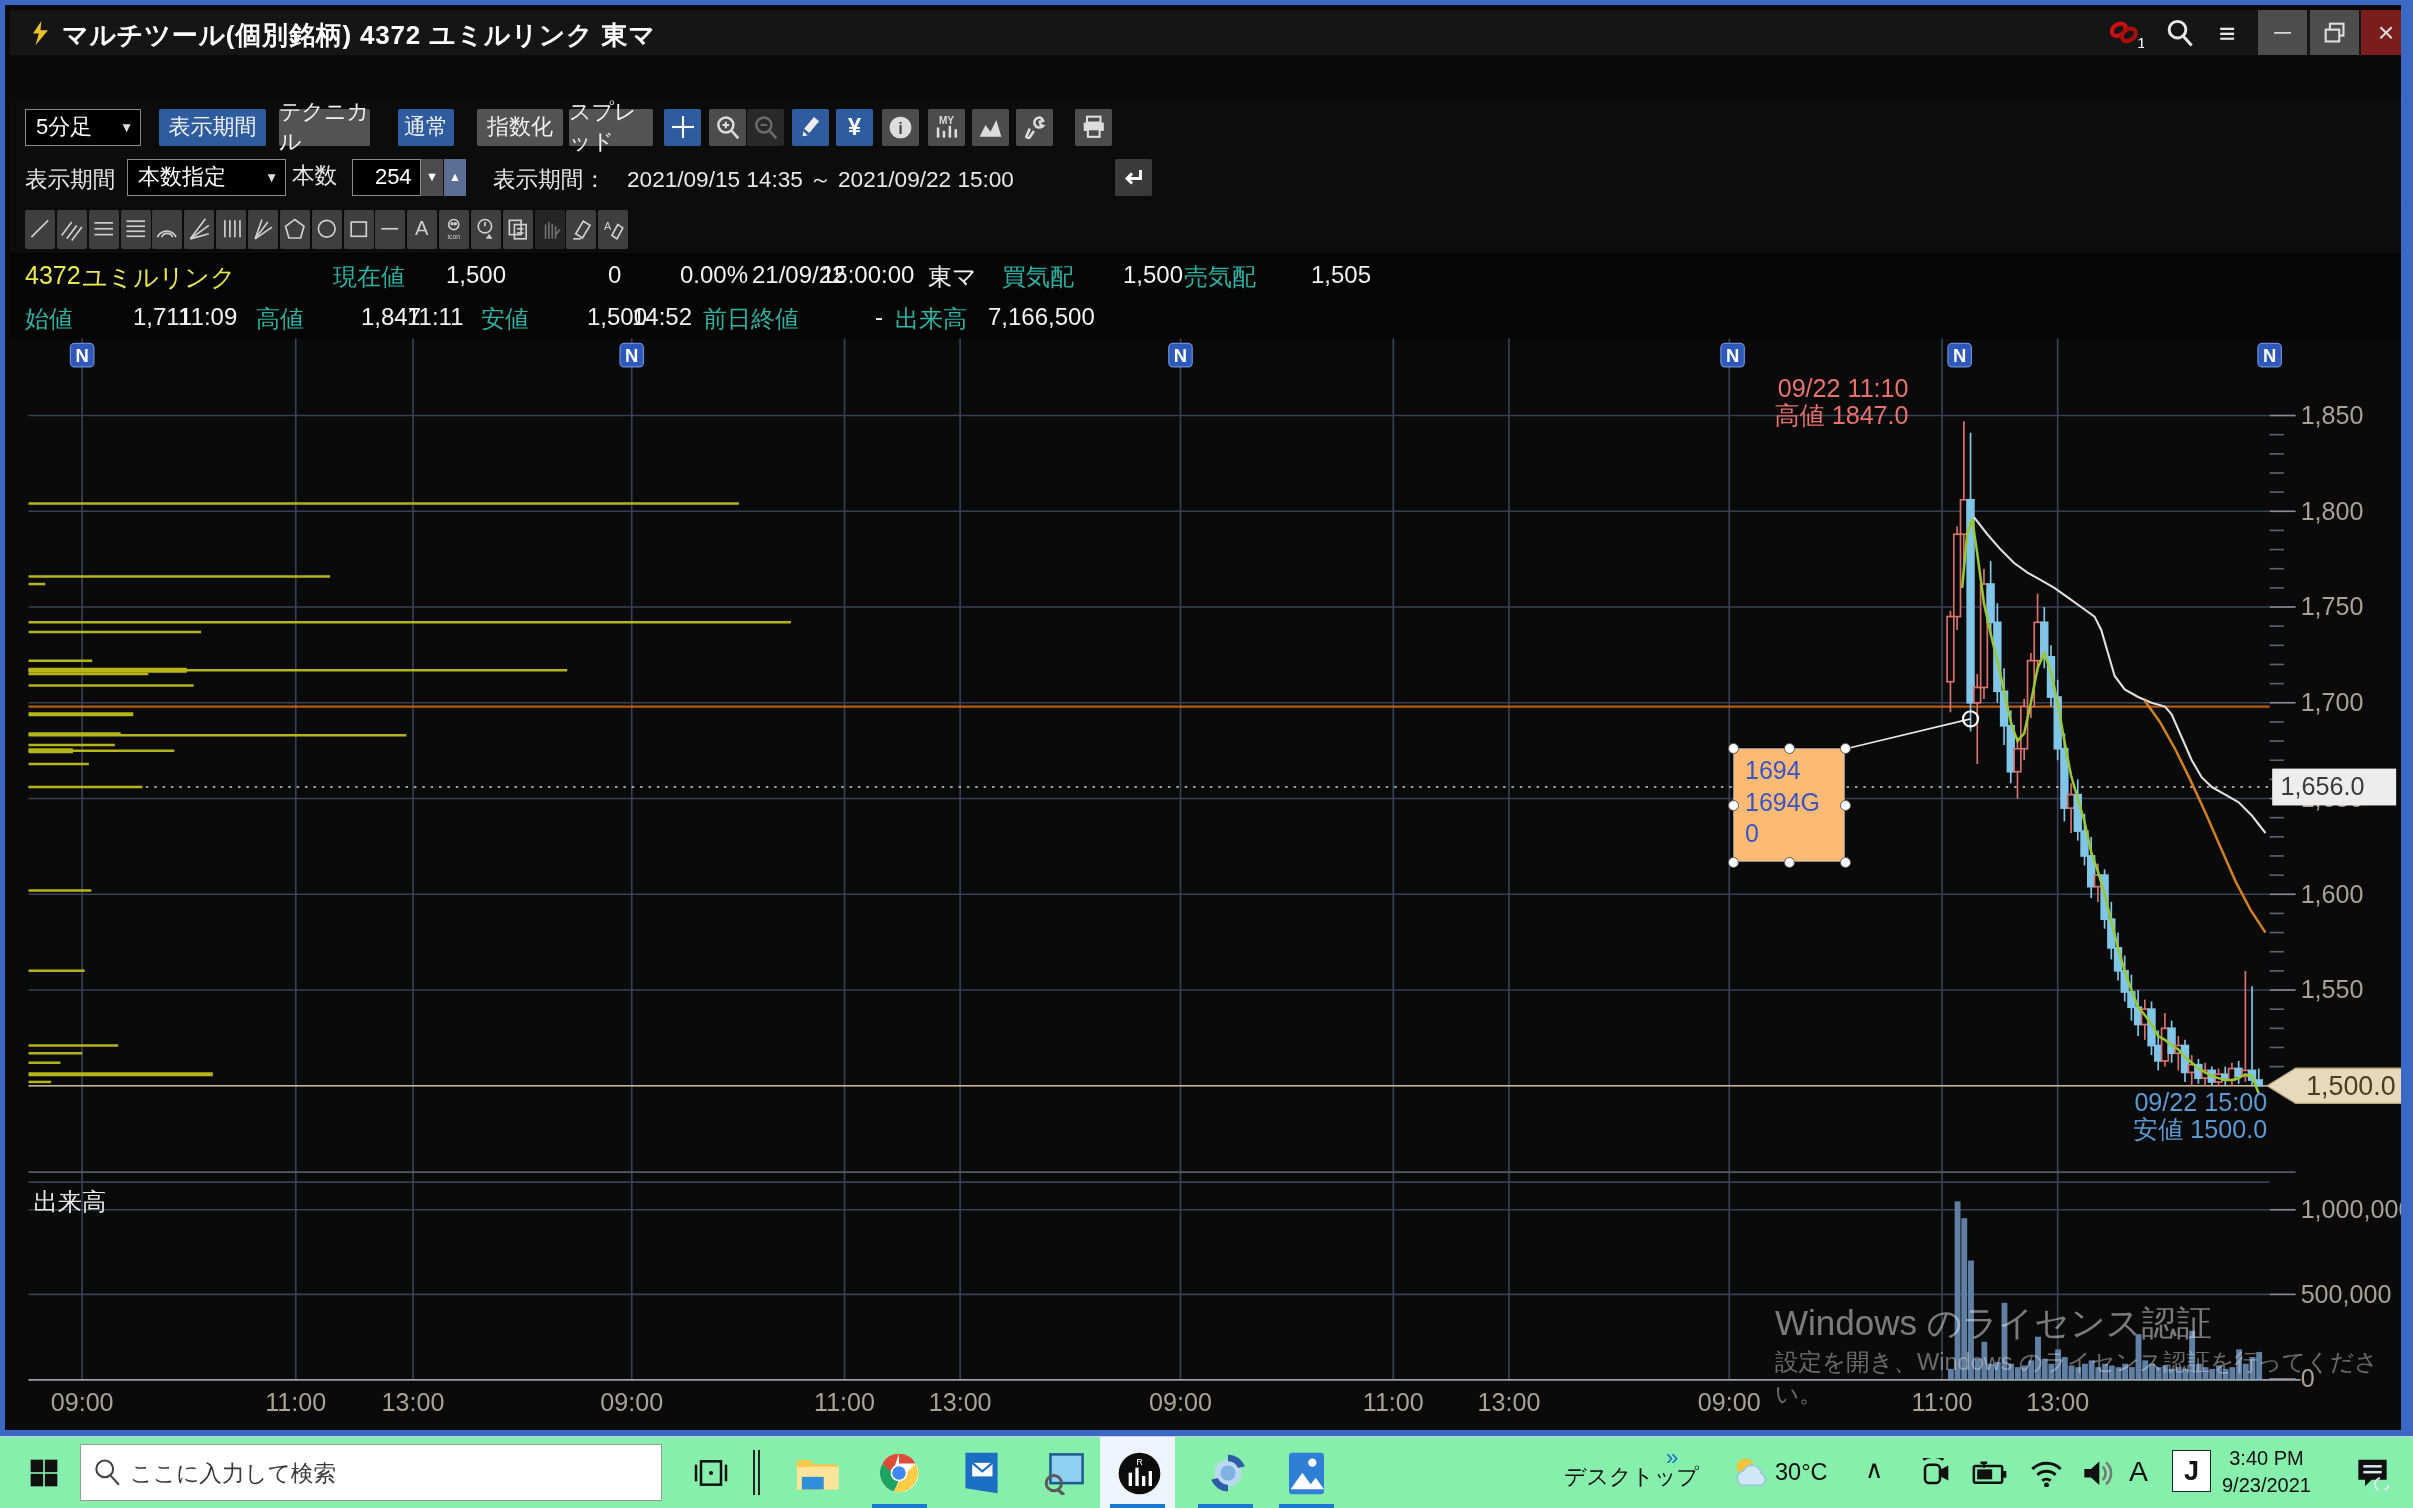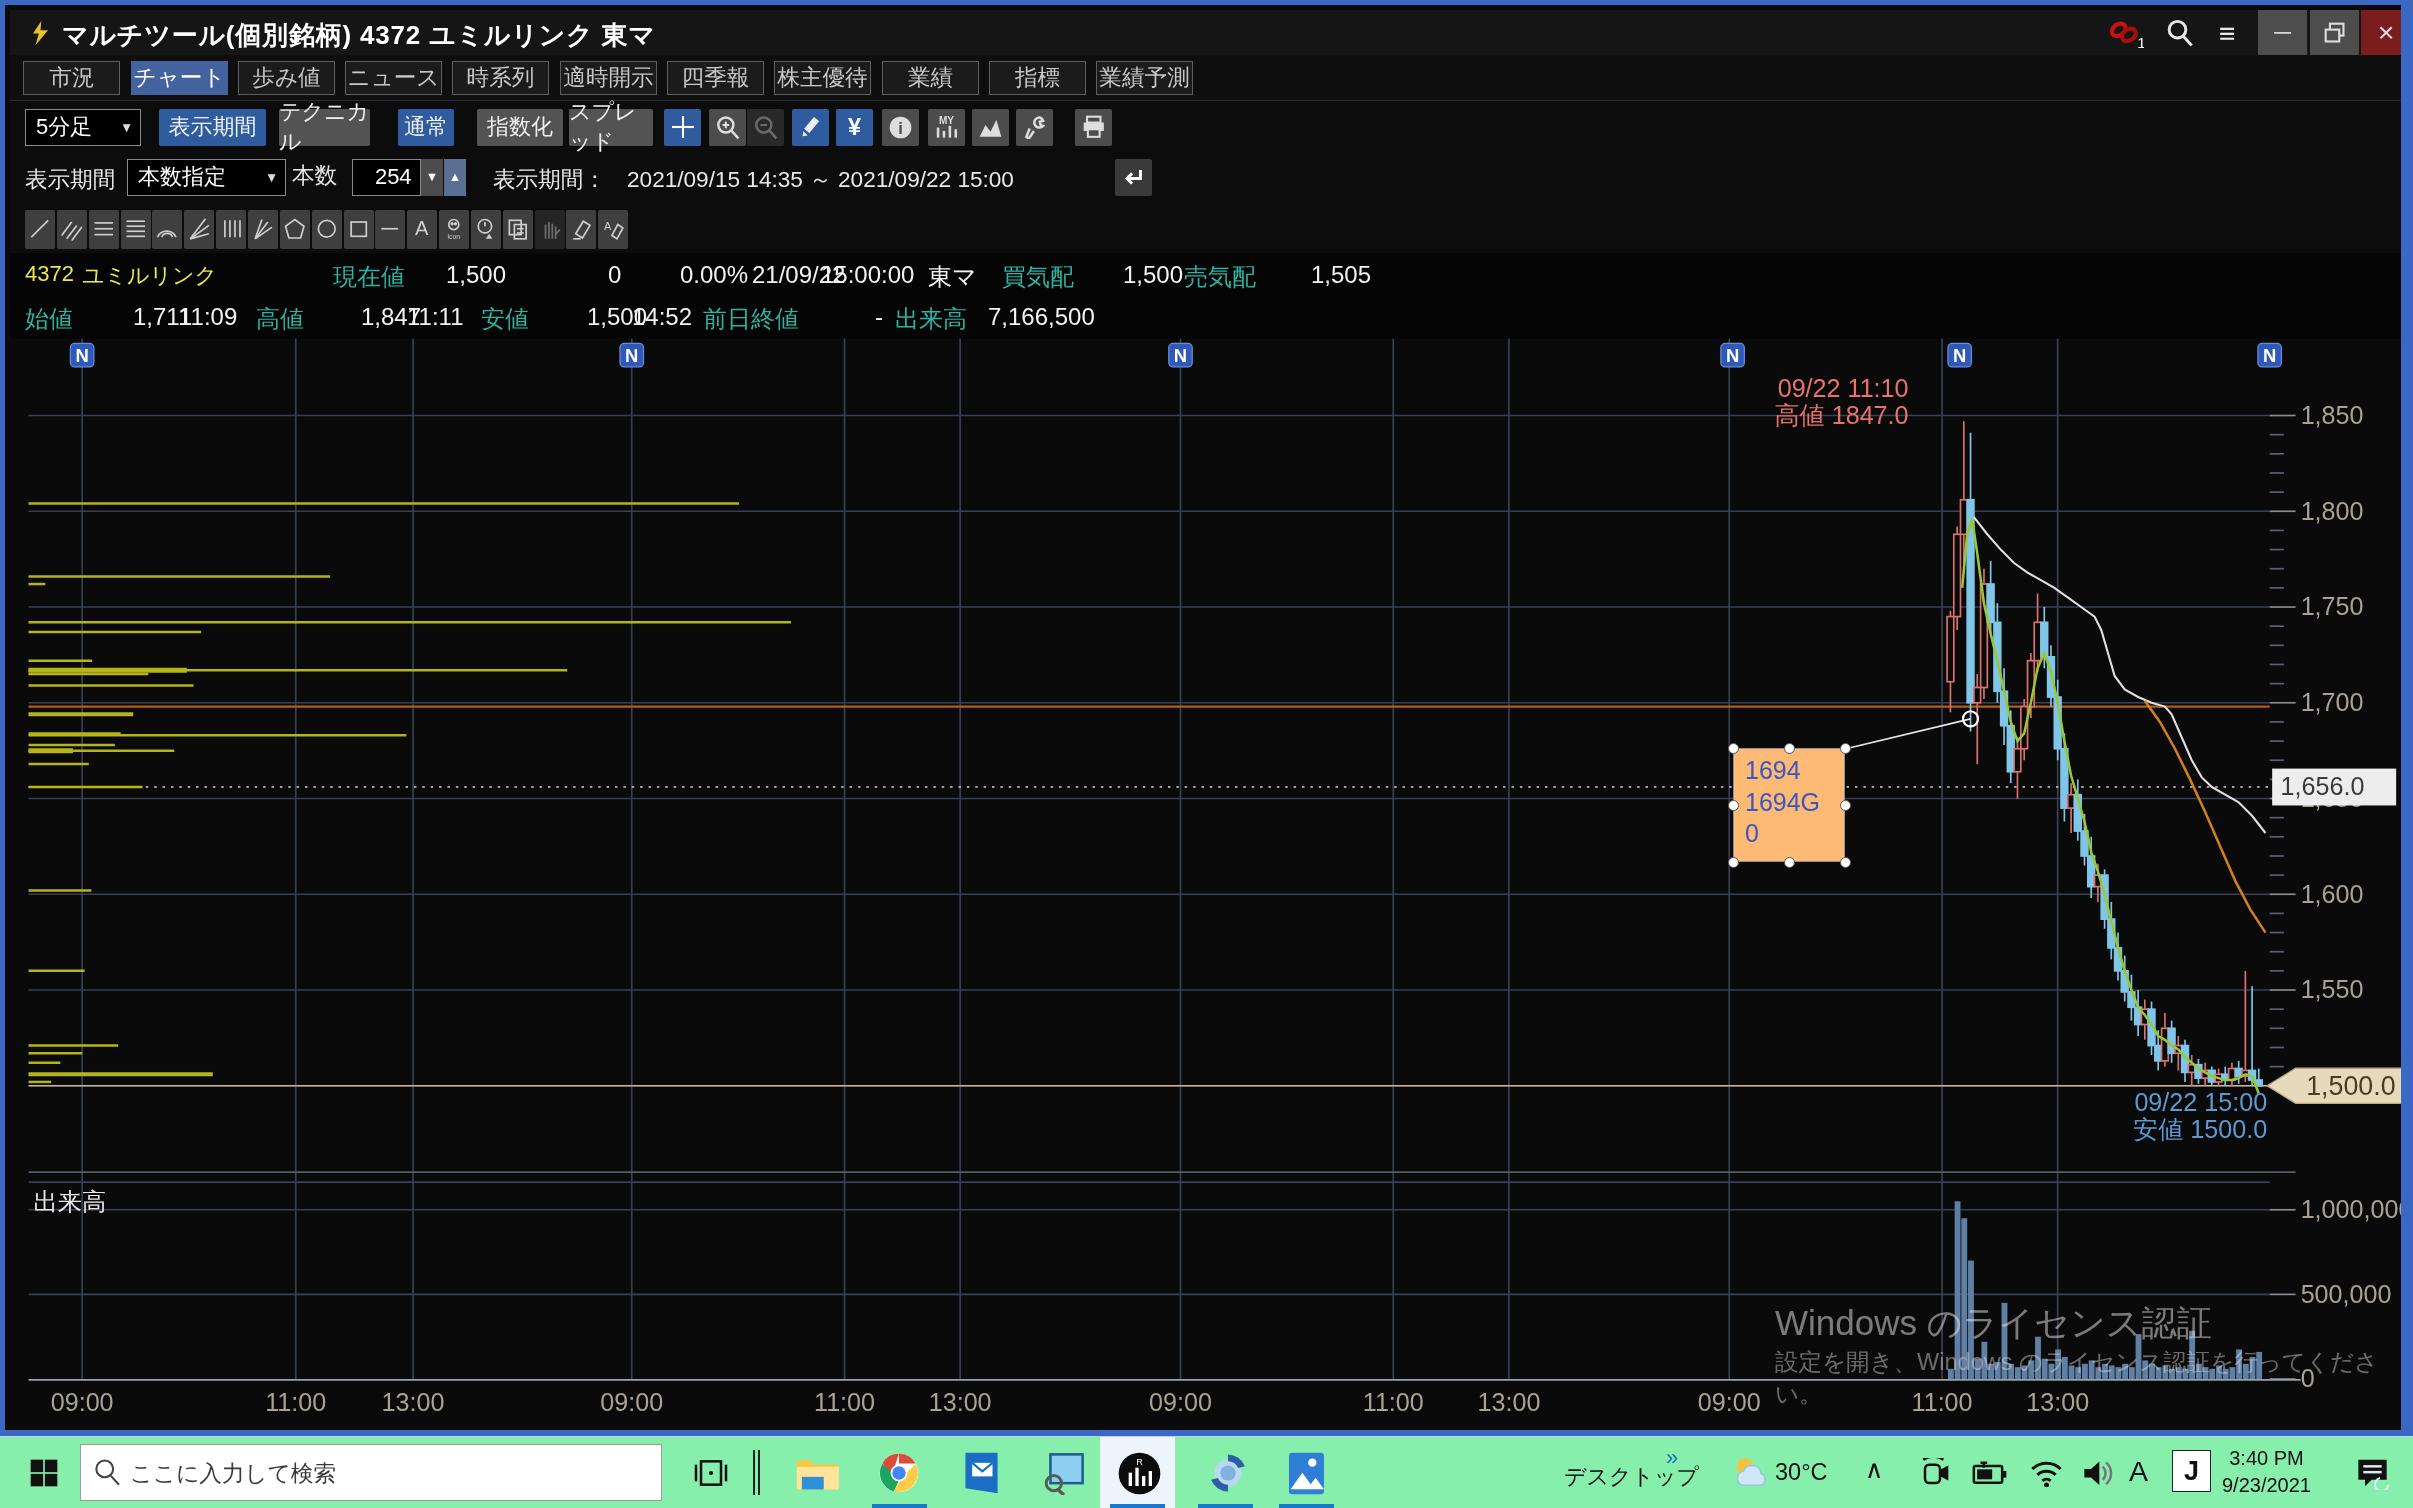--- a/index.html
+++ b/index.html
@@ -36,21 +36,21 @@
         display:flex;align-items:center;justify-content:center;}
   .dbtn.dim{opacity:.5;}
   .selbox{position:absolute;background:#000;border:0.8px solid #8a8a8a;color:#fff;font-size:22px;
           display:flex;align-items:center;box-sizing:border-box;}
   .selarrow{margin-left:auto;margin-right:6.7px;font-size:13.4px;color:#ddd;}
   
   #quote1{position:absolute;left:5px;top:248px;right:11.7px;height:42px;background:#050505;font-size:24px;}
   #quote2{position:absolute;left:5px;top:290px;right:11.7px;height:44px;background:#050505;font-size:24px;}
   .q{position:absolute;top:8.4px;white-space:nowrap;color:#f2f2f2;}
   .q.cyan{color:#2cb3a2;}
-  .q.yellow{color:#e9e94f;font-size:22px;}
+  .q.yellow{color:#e9e94f;font-size:25px;}
   
   #chart{position:absolute;left:0;top:0;z-index:5;}
   
   #tooltip{position:absolute;left:1728px;top:743px;width:112px;height:114px;background:#fdba74;
            border:0.8px solid #909090;z-index:20;box-sizing:border-box;}
   #tooltip .tl{position:absolute;left:11px;color:#3b55c4;font-size:25px;line-height:28.5px;}
   .hdl{position:absolute;width:11px;height:11px;border-radius:50%;background:#fff;border:1.7px solid #555;box-sizing:border-box;}
   
   #wm1{position:absolute;left:1770px;top:1295px;font-size:35px;color:rgba(235,235,235,.5);z-index:15;}
   #wm2{position:absolute;left:1770px;top:1341px;font-size:23.5px;color:rgba(225,225,225,.45);z-index:15;}
@@ -88,33 +88,20 @@
       <div class="winbtn" style="left:2248px;background:#4d4d4d;">─</div>
       <div class="winbtn" style="left:2300px;background:#4d4d4d;">
         <svg width="22" height="22" viewBox="0 0 26 26">
             <rect x="7" y="2" width="16" height="14" fill="none" stroke="#ddd" stroke-width="2.5"></rect>
             <rect x="2" y="9" width="16" height="14" fill="#4d4d4d" stroke="#ddd" stroke-width="2.5"></rect>
           </svg>
       </div>
       <div class="winbtn" style="left:2351px;width:50px;background:#7c1d1d;font-size:28.5px;">×</div>
     </div>
 
-    <div id="tabrow">
-        <div class="tab" style="left: 13.4px;">市況</div>
-        <div class="tab active" style="left: 121px;">チャート</div>
-        <div class="tab" style="left: 228px;">歩み値</div>
-        <div class="tab" style="left: 335px;">ニュース</div>
-        <div class="tab" style="left: 442px;">時系列</div>
-        <div class="tab" style="left: 550px;">適時開示</div>
-        <div class="tab" style="left: 657px;">四季報</div>
-        <div class="tab" style="left: 764px;">株主優待</div>
-        <div class="tab" style="left: 872px;">業績</div>
-        <div class="tab" style="left: 979px;">指標</div>
-        <div class="tab" style="left: 1086px;">業績予測</div>
-      </div>
 
     <div id="toolbar1">
       <div class="selbox" style="left:15px;top:7.5px;width:116px;height:37px;padding-left:10px;">
         <span>5分足</span>
           <span class="selarrow">▼</span>
       </div>
       <div id="tb-buttons">
           <div class="tbtn blue" style="left: 149px; width: 107px;">表示期間</div>
           <div class="tbtn gray" style="left: 269px; width: 91px;">テクニカル</div>
           <div class="tbtn blue" style="left: 388px; width: 56px;">通常</div>

